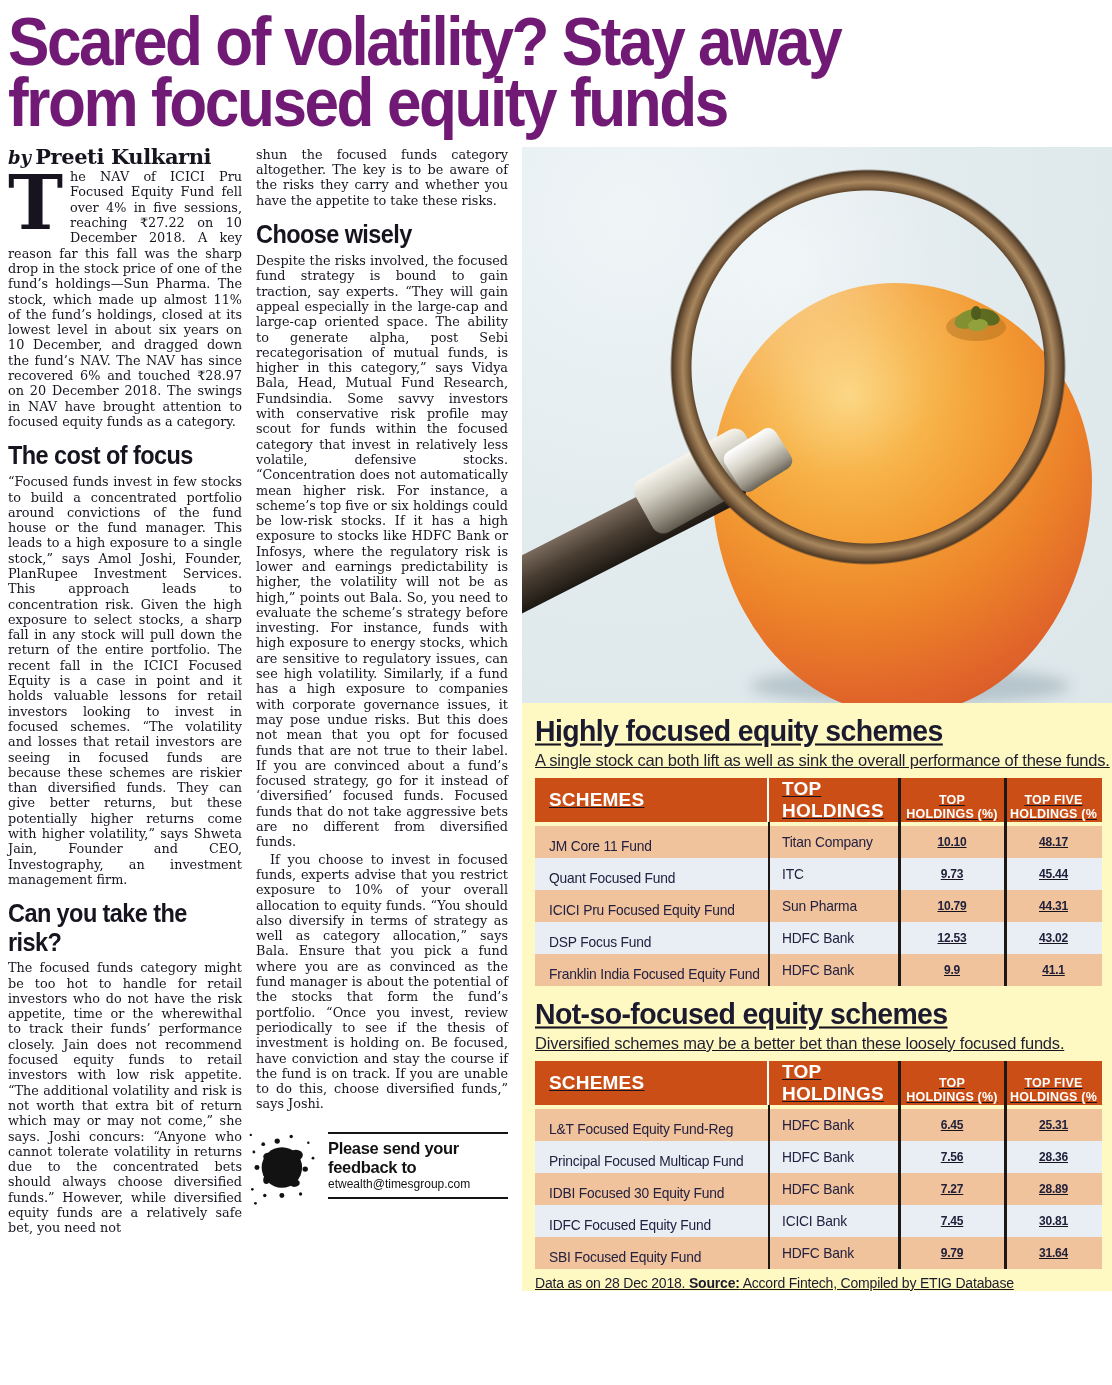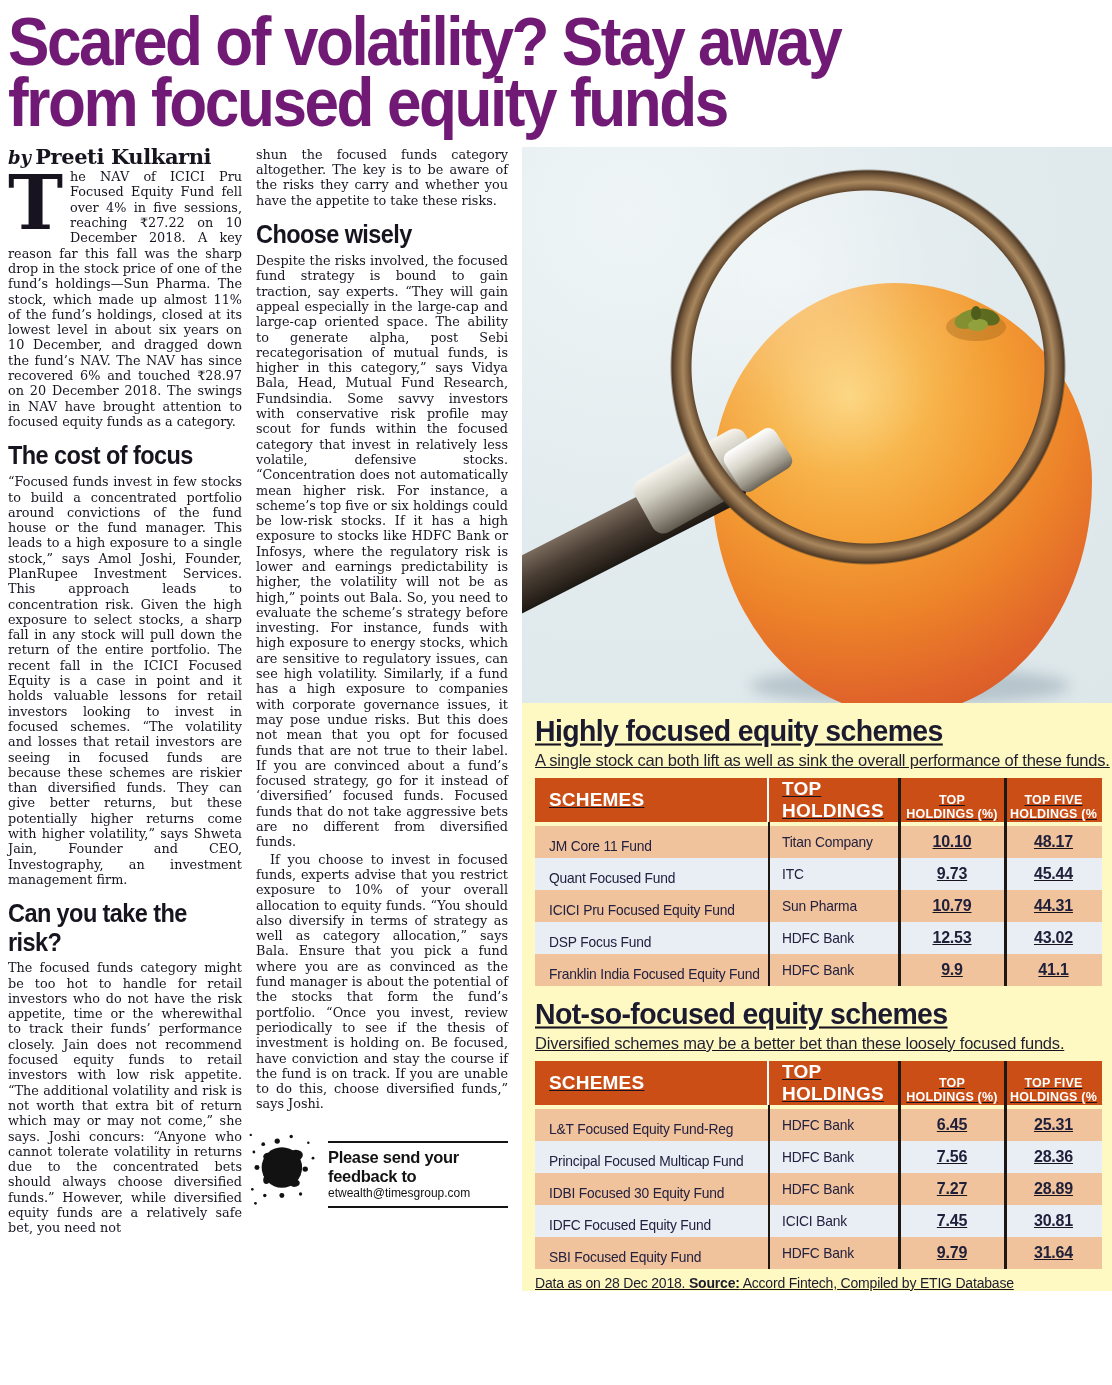--- a/index.html
+++ b/index.html
@@ -36,21 +36,21 @@
     font-size:24px; font-weight:800; letter-spacing:-0.6px; color:#17141f;
     margin:13px 0 4px 0; transform:scale(0.98,1.05); transform-origin:left center;
   }
   .dropcap {
     float:left; font:700 74px/0.72 "DejaVu Serif", serif; color:#17141f;
     padding:8px 7px 0 0;
   }
   .indented { text-indent:14px; }
 
   
-  .feedback { margin-top:12px; position:relative; display:flex; align-items:flex-end; }
+  .feedback { margin-top:12px; position:relative; display:flex; align-items:center; }
   .blot { width:78px; height:84px; flex:0 0 auto; margin-left:-10px; }
   .fb-text {
     flex:1; border-top:2px solid #141414; border-bottom:2px solid #141414;
     padding:5px 0 6px 0; margin-left:4px;
   }
   .fb-l1 { font-weight:800; font-size:16.5px; letter-spacing:-0.3px; color:#121212; }
   .fb-l2 { font-size:12px; color:#121212; }
 
   
   .photo {
@@ -107,21 +107,21 @@
   .th { color:#ffffff; font-weight:800; font-size:19px; letter-spacing:0.2px; }
   .th-schemes { padding-left:14px; height:100%; display:flex; align-items:center; border-right:2px solid #ffffff; }
   .th-hold { padding-left:13px; }
   .th-num { display:flex; flex-direction:column; text-align:center; line-height:1.1; font-size:12.5px;margin-top:16px; }
   .trow { height:32px; color:#232040; font-size:15px; letter-spacing:-0.2px; }
   .alt0 { background:#f0c39c; }
   .alt1 { background:#e9eef4; }
   .td-scheme { padding-left:14px; white-space:nowrap; overflow:hidden;margin-top:8px; }
   .td-hold { padding-left:13px; white-space:nowrap; }
   .cx { display:inline-block; transform:scaleX(0.92); transform-origin:left center; }
-  .td-num { text-align:center; font-weight:700; font-size:16px; color:#21203a; }
+  .td-num { text-align:center; font-weight:700; font-size:12px; color:#21203a; }
   .vline { position:absolute; background:#1d1814; }
   .v1 { left:233px; top:44px; bottom:0; width:2px; }
   .v2 { left:363px; top:0; bottom:0; width:3px; }
   .v3 { left:469px; top:0; bottom:0; width:3px; }
   .src { font-size:14px; color:#1b1b2c; margin-top:6px; letter-spacing:-0.2px; }
   .src b { font-weight:800; }
 </style>
 </head>
 <body>
 

